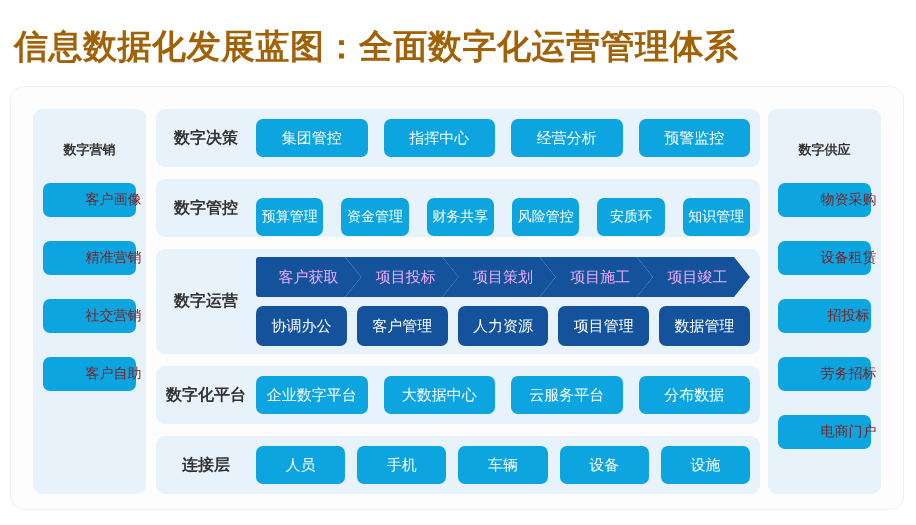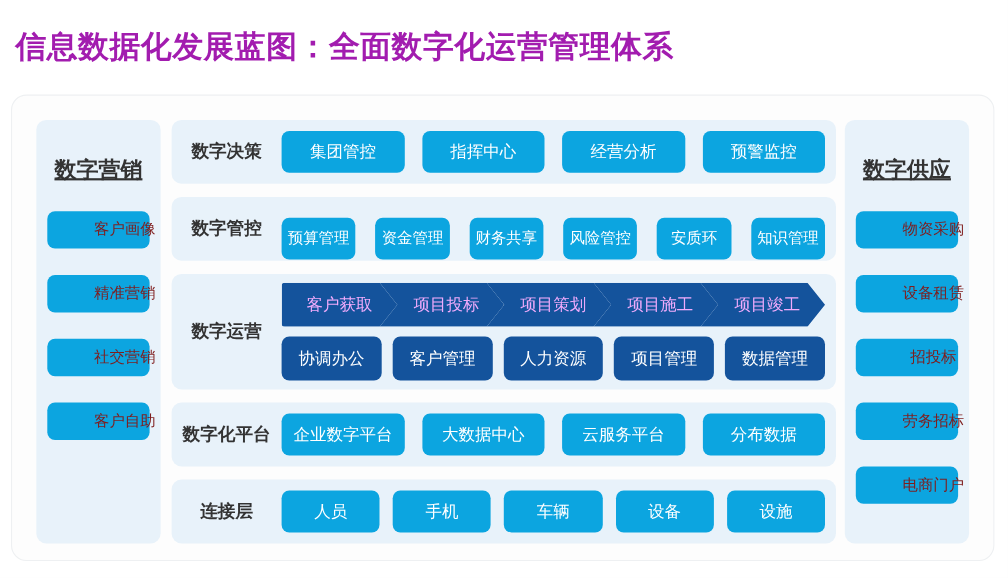--- a/index.html
+++ b/index.html
@@ -11,23 +11,23 @@
     height: 525px;
     background: #ffffff;
     font-family: "Liberation Sans", "DejaVu Sans", sans-serif;
     overflow: hidden;
   }
 
   #page-title {
     position: absolute;
     left: 14px;
     top: 24px;
-    font-size: 28px;
+    font-size: 34px;
     font-weight: bold;
-    color: #a21caf;
+    color: #a16207;
     letter-spacing: 0.5px;
     white-space: nowrap;
   }
 
   #board {
     position: absolute;
     left: 10px;
     top: 86px;
     width: 894px;
     height: 424px;
@@ -47,27 +47,26 @@
     border-radius: 9px;
     box-sizing: border-box;
     display: flex;
     flex-direction: column;
     align-items: center;
   }
   #side-left  { left: 22px; }
   #side-right { right: 22px; }
 
   .side-title {
-    font-size: 20px;
+    font-size: 13px;
     font-weight: bold;
     color: #333333;
     margin-top: 32px;
     margin-bottom: 24px;
     white-space: nowrap;
-    text-decoration: underline;
   }
   .side-btn {
     width: 93px;
     height: 34px;
     background: #0ca5e0;
     border-radius: 7px;
     color: #7f1d1d;
     font-size: 14px;
     display: flex;
     align-items: center;

